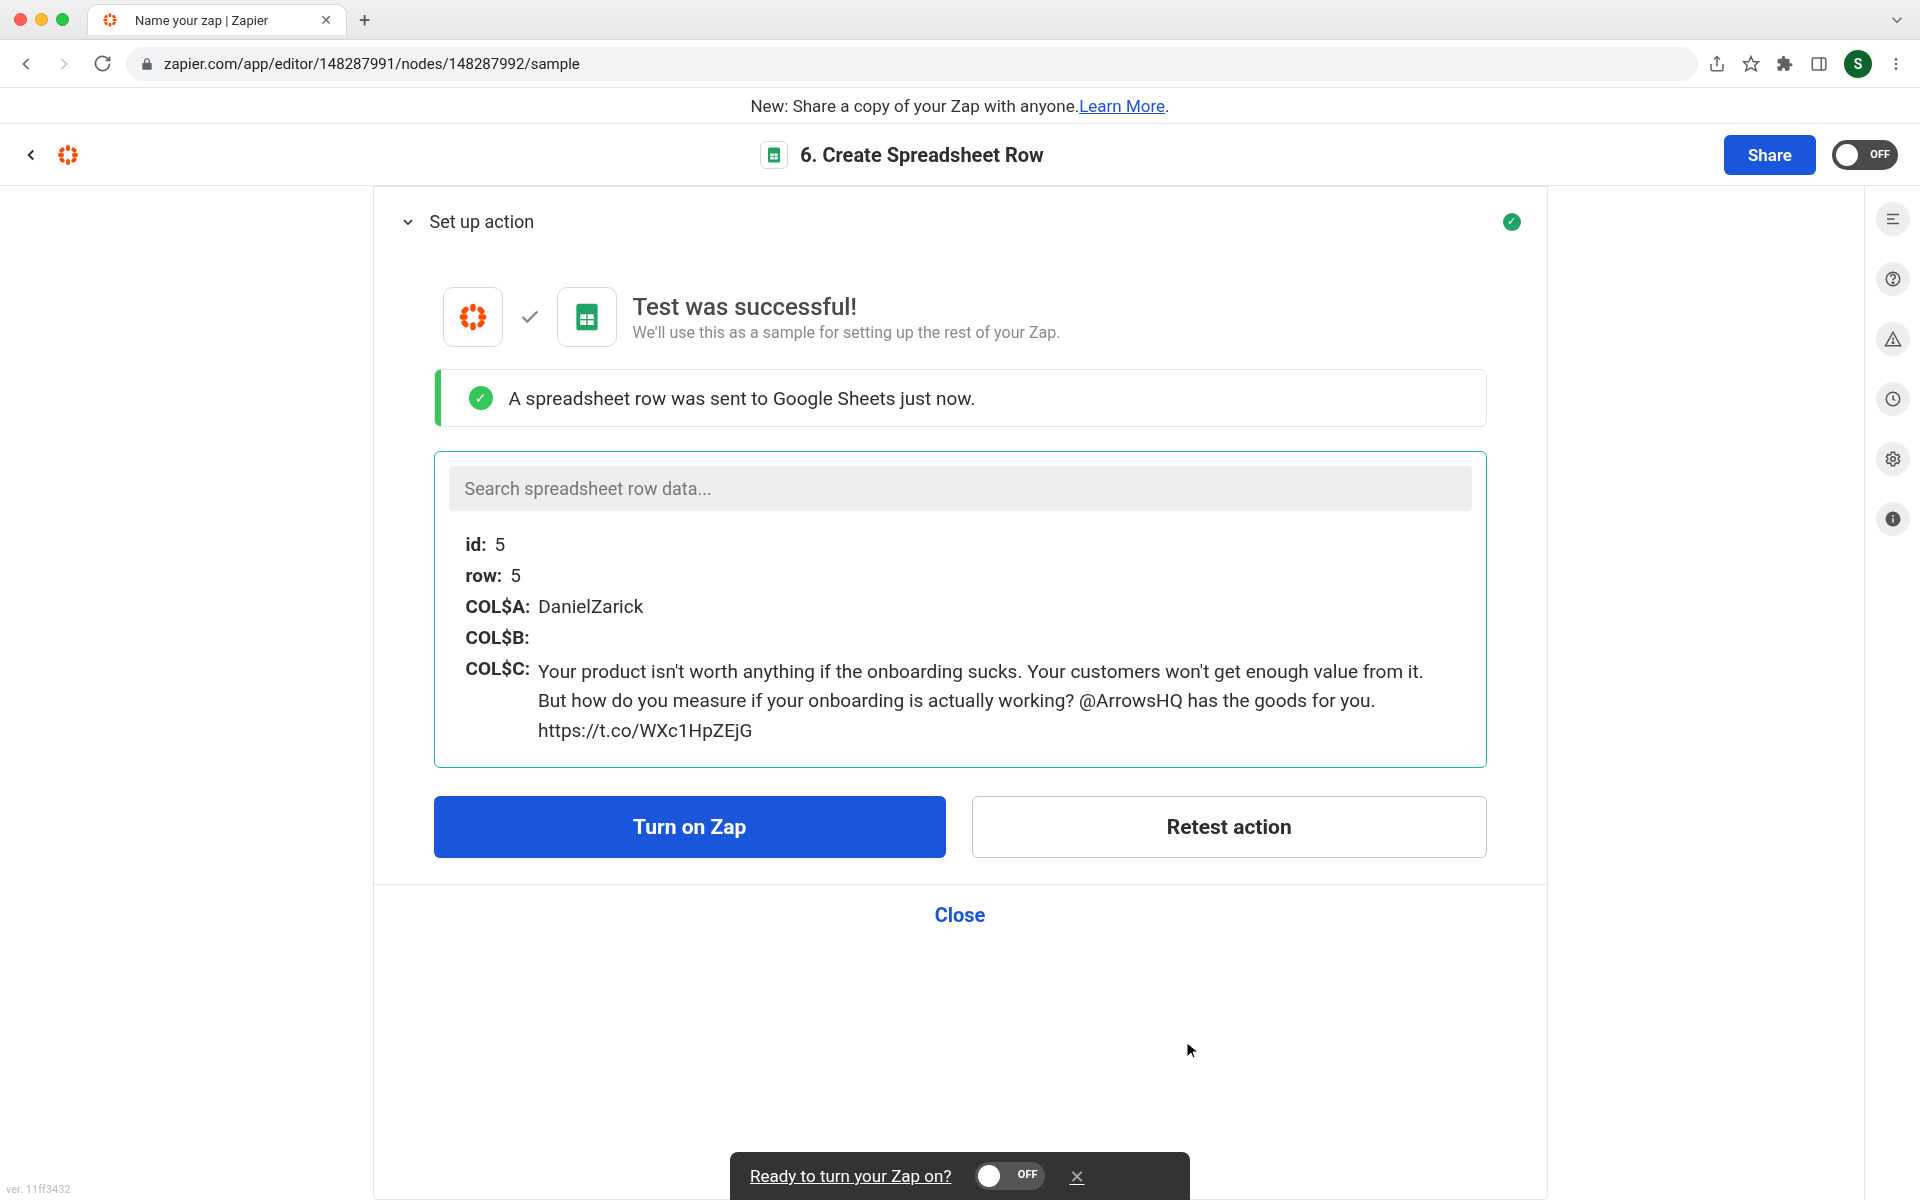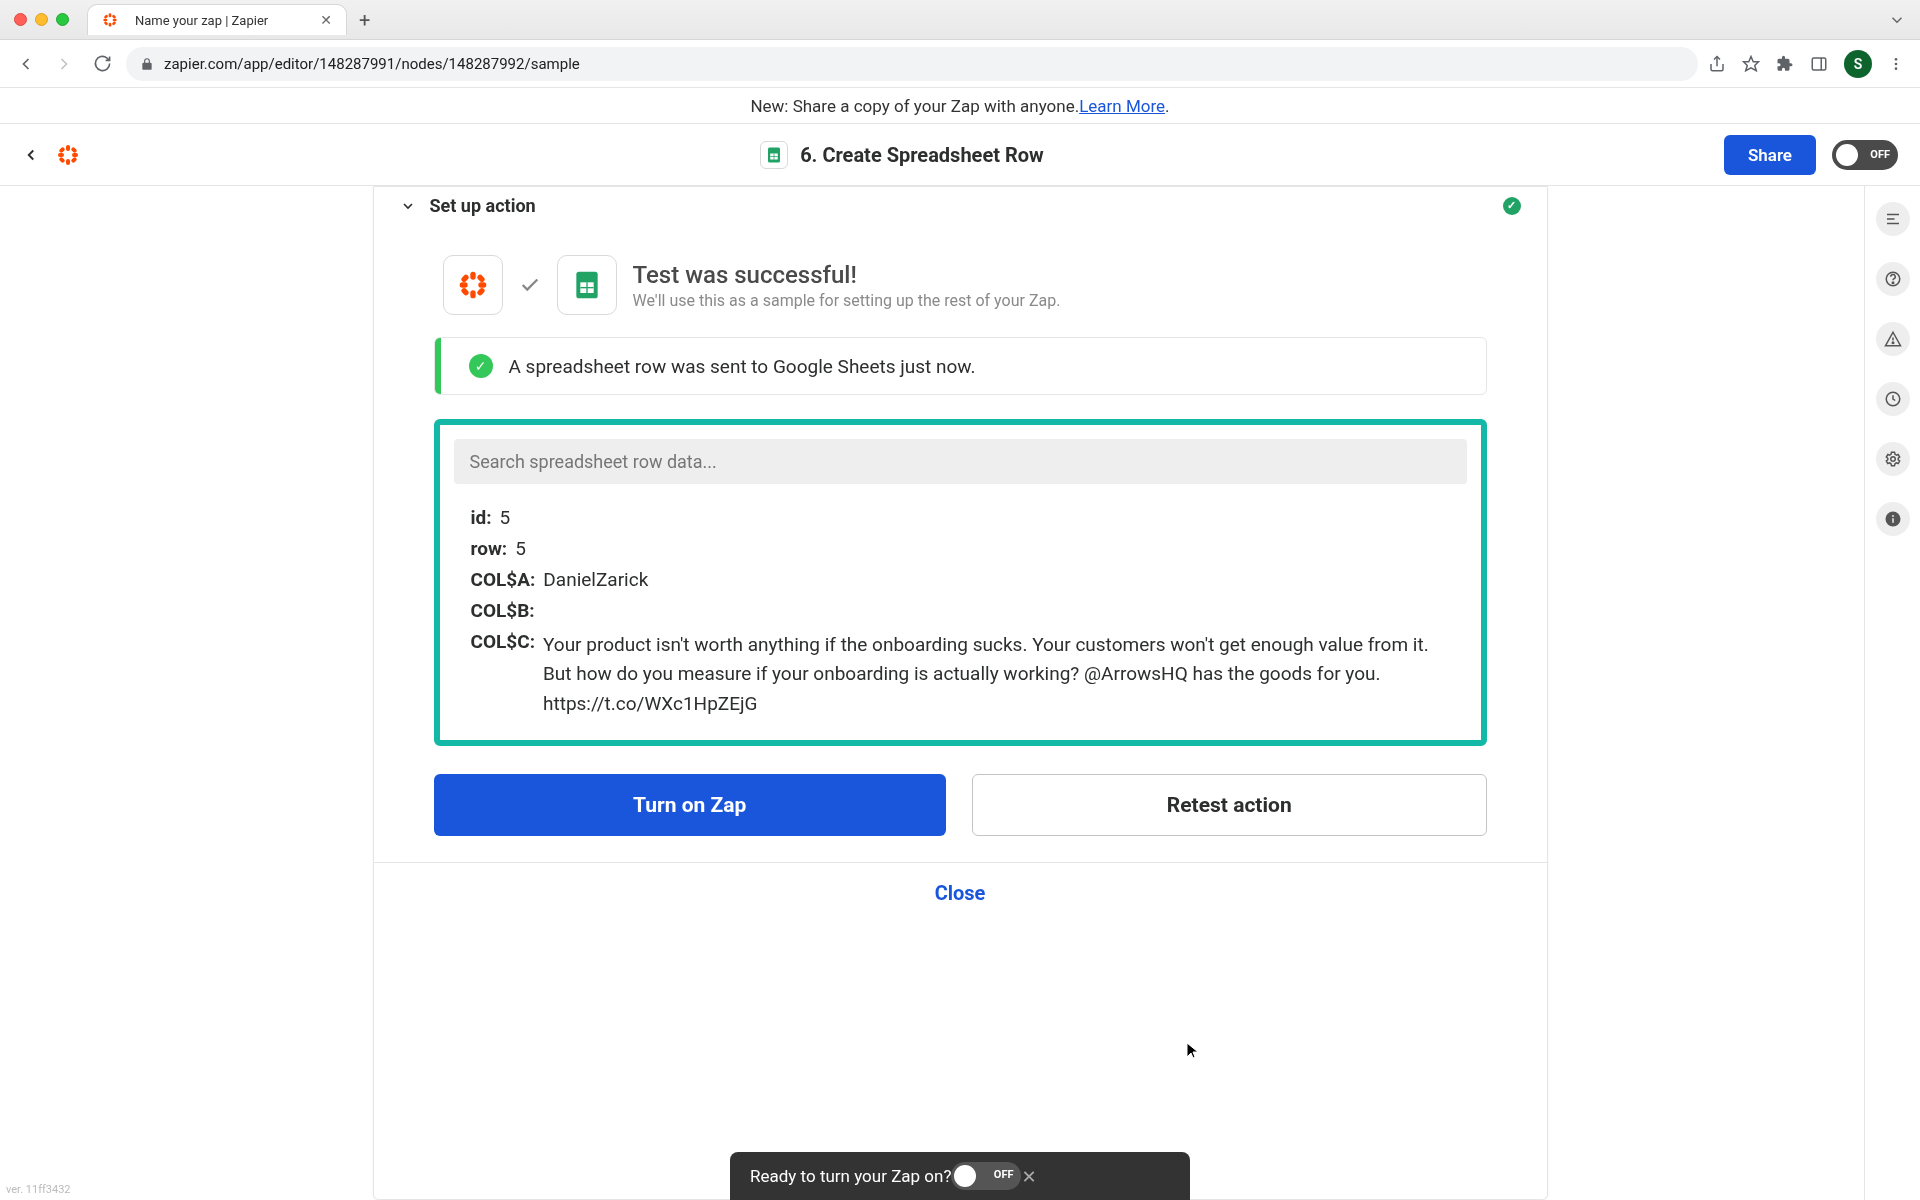--- a/index.html
+++ b/index.html
@@ -37,57 +37,57 @@
   .appheader .center { flex:1; display:flex; align-items:center; justify-content:center; gap:12px; font-size:20px; font-weight:700; color:#2d2e2e;}
   .sheets-badge { width:28px; height:28px; border:1px solid #d9d9d9; border-radius:6px; display:flex; align-items:center; justify-content:center; background:#fff;}
   .share-btn { background:#1a56db; color:#fff; border:none; border-radius:6px; padding:10px 24px; font-size:17px; font-weight:600;}
   .toggle { width:66px; height:30px; background:#4a4a4a; border-radius:15px; position:relative; display:flex; align-items:center;}
   .toggle .knob { width:22px; height:22px; background:#fff; border-radius:50%; position:absolute; left:4px;}
   .toggle .lbl { position:absolute; right:8px; color:#fff; font-size:11px; font-weight:700;}
 
   
   .canvas { position:relative; height: calc(1200px - 40px - 48px - 36px - 62px); display:flex; justify-content:center; padding-top:0;}
   .panel { width:1175px; background:#fff; border:1px solid #e5e5e5; border-radius:0 0 6px 6px; display:flex; flex-direction:column; box-shadow:0 1px 3px rgba(0,0,0,0.05);}
-  .accordion { display:flex; align-items:center; padding:8px 26px; border-bottom:1px solid transparent; font-size:18px; font-weight:700; color:#2d2e2e; gap:14px;}
+  .accordion { display:flex; align-items:center; padding:24px 26px; border-bottom:1px solid transparent; font-size:18px; font-weight:400; color:#2d2e2e; gap:14px;}
   .accordion .chev { font-size:16px; color:#2d2e2e;}
   .accordion .check { margin-left:auto; width:18px;height:18px; border-radius:50%; background:#21a366; display:flex;align-items:center;justify-content:center; color:#fff; font-size:11px;}
 
   .section-body { padding: 30px 60px 26px;}
   .section-title { font-size:27px; font-weight:700; color:#2d2e2e; margin-bottom:24px;}
   .success-row { display:flex; align-items:center; gap:16px; margin-bottom:22px;margin-left:9px;}
   .iconbox { width:60px; height:60px; border:1px solid #d9d9d9; border-radius:10px; display:flex; align-items:center; justify-content:center; background:#fff;}
   .checklink { color:#666; font-size:24px;}
   .success-text h3 { font-size:24px; font-weight:500; color:#4a4a4a; margin-bottom:2px;}
   .success-text p { font-size:16px; color:#8a8a8a;}
   .toast { border:1px solid #e5e5e5; border-radius:6px; padding:16px 20px; display:flex; align-items:center; gap:16px; font-size:19px; color:#2d2e2e; position:relative; overflow:hidden;}
   .toast::before { content:""; position:absolute; left:0; top:0; bottom:0; width:6px; background:#34c759;}
   .toast .tcheck { width:24px;height:24px; border-radius:50%; background:#34c759; display:flex;align-items:center;justify-content:center;color:#fff; font-size:14px; margin-left:14px;}
 
-  .databox { border:6px solid #14b8a6; border-radius:6px; margin-top:24px;}
+  .databox { border:1px solid #14b8a6; border-radius:6px; margin-top:24px;}
   .searchrow { background:#eeeeee; margin:14px; border-radius:4px; padding:12px 16px; font-size:18px; color:#767676;}
   .datalist { padding: 4px 31px 18px; font-size:19px; color:#2d2e2e;}
   .datalist .row { display:flex; gap:8px; padding:4px 0; align-items:flex-start;}
   .datalist .key { font-weight:700; white-space:nowrap;}
   .datalist .val { color:#2d2e2e;}
   .datalist .val.multi { line-height:1.55;}
 
   .btnrow { display:flex; gap:26px; margin-top:28px;}
   .btn { flex:1; height:62px; border-radius:6px; font-size:21px; font-weight:700; display:flex; align-items:center; justify-content:center;}
   .btn.outline { background:#fff; border:1px solid #c4c4c4; color:#2d2e2e;}
   .btn.primary { background:#1a56db; color:#fff; border:none;}
 
   .panel-footer { border-top:1px solid #e5e5e5; padding:18px 0; text-align:center; font-size:20px; font-weight:700; color:#1a56db;}
 
   
   .rail { position:absolute; right:0; top:0; bottom:0; width:56px; border-left:1px solid #e5e5e5; background:#fff; display:flex; flex-direction:column; align-items:center; padding-top:16px; gap:26px;}
   .rail .ritem { width:34px; height:34px; display:flex; align-items:center; justify-content:center; color:#555; border-radius:50%;}
   .rail .ritem.filled { background:#eee;}
 
   
-  .bottom-toast { position:absolute; bottom:0; left:50%; transform:translateX(-50%); background:#333; color:#fff; border-radius:8px 8px 0 0; min-width:460px; height:48px; display:flex; align-items:center; padding:0 20px; font-size:17px;}
+  .bottom-toast { position:absolute; bottom:0; left:50%; transform:translateX(-50%); background:#333; color:#fff; border-radius:8px 8px 0 0; min-width:460px; height:48px; display:flex; align-items:center; padding:0 20px; gap:24px; font-size:17px;text-decoration:underline;}
   .bottom-toast .tgl { width:70px; height:28px; background:#555; border-radius:14px; position:relative;}
   .bottom-toast .tgl .knob { width:22px;height:22px; background:#fff; border-radius:50%; position:absolute; left:3px; top:3px;}
   .bottom-toast .tgl .lbl { position:absolute; right:8px; top:6px; font-size:11px; font-weight:700;}
   .bottom-toast .close { color:#aaa; font-size:18px;}
 
   .ver { position:absolute; left:6px; bottom:4px; font-size:11px; color:#bbb;}
   .cursor { position:absolute; width:14px; height:18px; color:#000; pointer-events:none;}
 
   svg { display:block;}
 </style>

